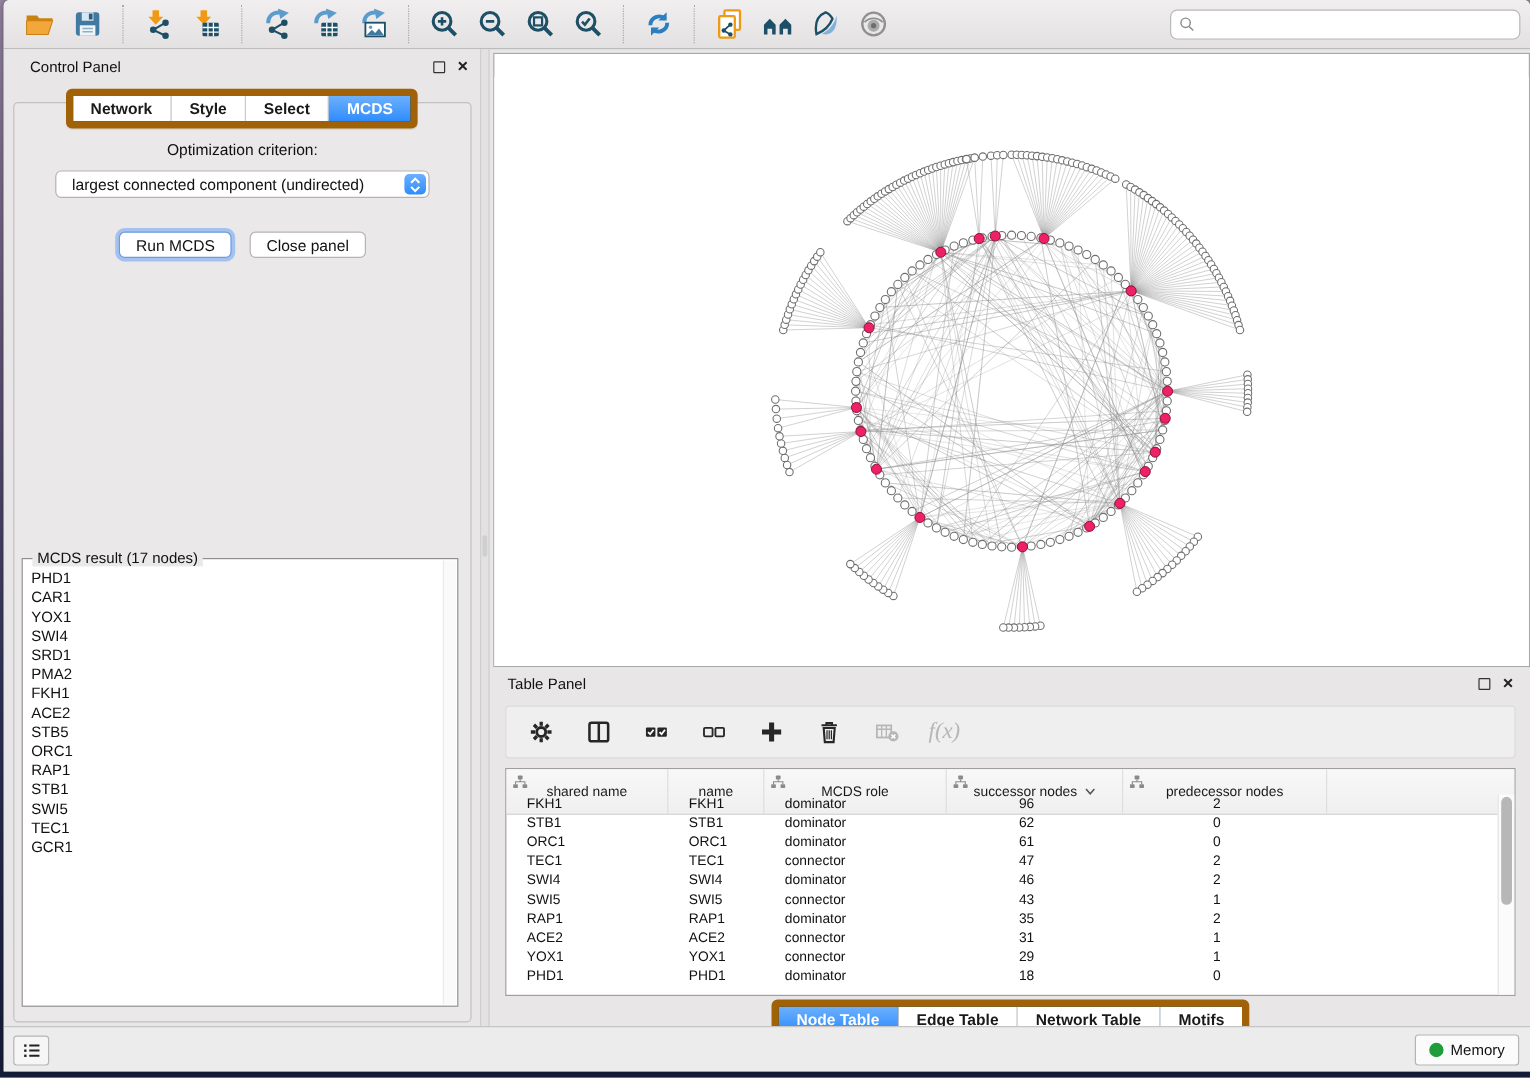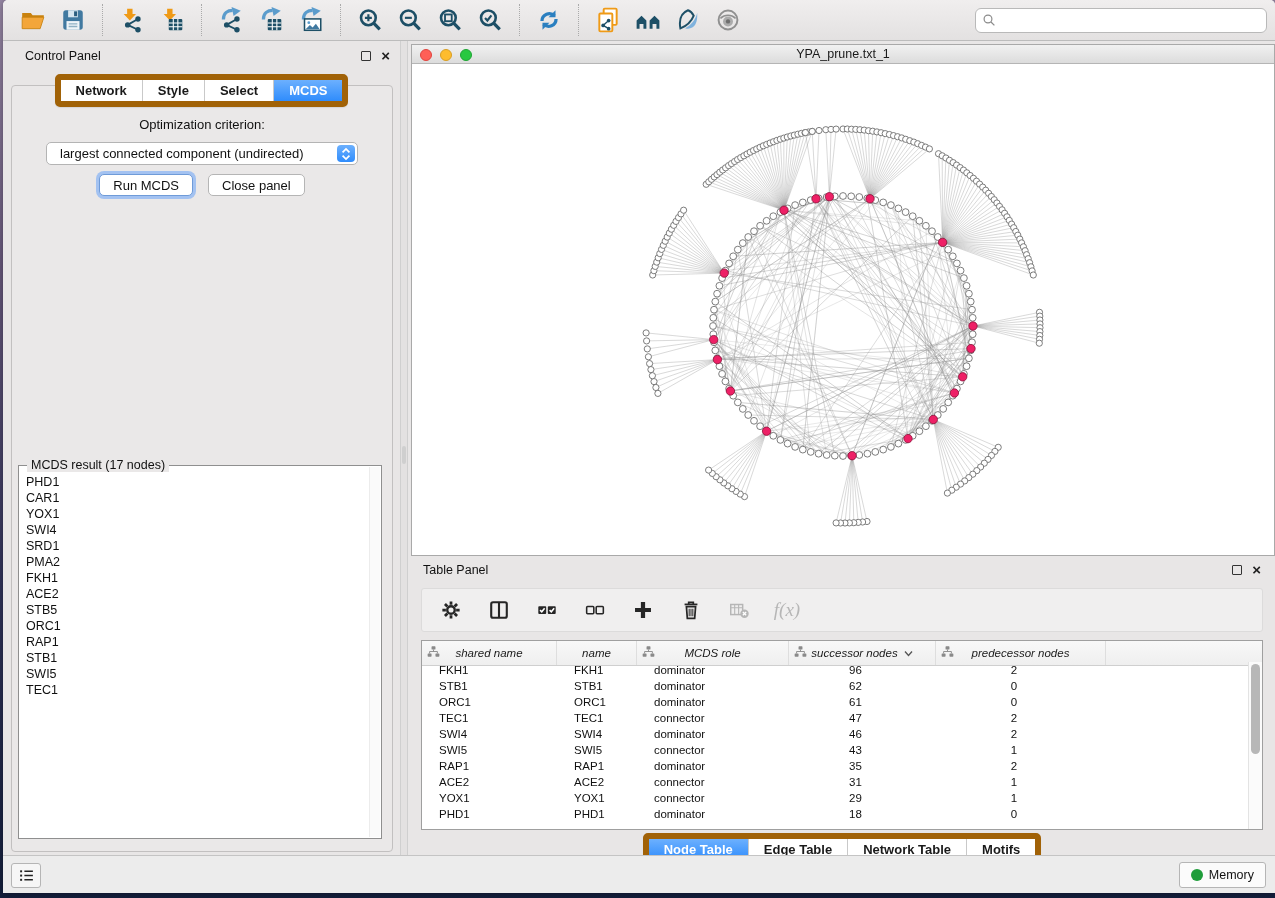--- a/index.html
+++ b/index.html
@@ -44,21 +44,21 @@
   .seg.active { background:linear-gradient(#6cb0fe,#2f8cfc); color:#fff; }
   .cp-box { position:absolute; left:8px; right:7px; top:44px; bottom:3px;
     background:#eae8e8; border:1px solid #c2c0c0; border-radius:4px; }
   .opt-label { margin-top:31px; text-align:center; font-size:13px; color:#111; }
   .opt-select { margin:10px auto 0 auto; width:312px; height:23px; background:#fff;
     border:1px solid #b4b4b4; border-radius:5px; display:flex; align-items:center;
     padding-left:13px; font-size:13px; color:#111; position:relative; }
   .opt-stepper { position:absolute; right:2px; top:2px; width:18px; height:17px;
     background:linear-gradient(#6cb0fe,#2f8cfc); border-radius:4px;
     display:flex; align-items:center; justify-content:center; }
-  .btn-row { display:flex; justify-content:center; gap:15px; margin-top:9px; }
+  .btn-row { display:flex; justify-content:center; gap:15px; margin-top:28px; }
   .mac-btn { height:22px; padding:0 13px; background:#fff; border:1px solid #b5b5b5;
     border-radius:5px; font-size:13px; color:#111; display:flex; align-items:center; }
   .mac-btn.focused { border:1px solid #6f9bd8; box-shadow:0 0 0 3px rgba(92,156,250,.5); }
   .result-box { position:absolute; left:6px; right:10px; top:379px; bottom:12px;
     border:1px solid #8f8f8f; background:#fff; }
   .result-legend { position:absolute; top:-8px; left:8px; background:#eae8e8;
     padding:0 4px; font-size:12.5px; color:#111; }
   .result-list { position:absolute; left:1px; right:12px; top:6px; bottom:1px;
     overflow:hidden; padding:2px 0 0 6px; }
   .result-item { font-size:12.5px; line-height:16px; color:#111; }
@@ -93,21 +93,21 @@
   .tp-toolbar { position:absolute; left:10px; right:10px; top:32px; height:44px;
     background:#f0efef; border:1px solid #dcdbdb; border-radius:3px;
     display:flex; align-items:center; padding-left:16px; gap:22px; }
   .tp-tool { width:26px; height:26px; display:flex; align-items:center; justify-content:center; color:#262626; }
   .tp-tool svg { width:22px; height:22px; }
   .tp-tool.disabled { color:#b6b6b6; }
   .fx-label { font-family:Liberation Serif, serif; font-style:italic; font-size:19px; }
   .tp-table { position:absolute; left:10px; right:10px; top:84px; height:190px;
     background:#fff; border:1px solid #9f9f9f; overflow:hidden; }
   .t-header { display:grid; grid-template-columns:135px 80px 152px 147px 170px 1fr;
-    height:25px; background:linear-gradient(#f8f8f8,#efefef); border-bottom:1px solid #cfcfcf;font-style:italic; }
+    height:38px; background:linear-gradient(#f8f8f8,#efefef); border-bottom:1px solid #cfcfcf; }
   .th-cell { position:relative; display:flex; align-items:center; justify-content:center;
     font-size:11.5px; color:#1a1a1a; border-right:1px solid #dedede; }
   .th-cell:last-child { border-right:none; }
   .th-tree { position:absolute; left:5px; top:4px; width:13px; height:13px; }
   .th-sort { margin-left:6px; }
   .t-body { position:absolute; left:0; right:14px; top:21px; bottom:0; overflow:hidden; }
   .t-row { display:grid; grid-template-columns:135px 80px 152px 147px 170px 1fr; height:16px; }
   .t-cell { font-size:11.5px; color:#111; line-height:16px; padding-left:17px; white-space:nowrap; }
   .t-cell.num { text-align:center; padding:0 14px 0 0; }
   .t-vscroll { position:absolute; right:0; top:21px; bottom:0; width:14px;
@@ -314,41 +314,34 @@
             <div class="result-item">SRD1</div>
             <div class="result-item">PMA2</div>
             <div class="result-item">FKH1</div>
             <div class="result-item">ACE2</div>
             <div class="result-item">STB5</div>
             <div class="result-item">ORC1</div>
             <div class="result-item">RAP1</div>
             <div class="result-item">STB1</div>
             <div class="result-item">SWI5</div>
             <div class="result-item">TEC1</div>
+            <div class="result-item">GCR1</div>
           </div>
         <div class="result-scroll"></div>
       </div>
     </div>
   </div>
 
   <div class="splitter">
     <div class="splitter-grip"></div>
   </div>
 
   <div class="right-col">
 
     <div class="net-window">
-      <div class="net-titlebar">
-        <div class="traffic">
-          <span class="light red"></span>
-          <span class="light yellow"></span>
-          <span class="light green"></span>
-        </div>
-        <span class="net-title">YPA_prune.txt_1</span>
-      </div>
       <div class="net-canvas">
         <svg id="net-svg" viewBox="0 0 862 491">
             <g>
               <line x1="561.0" y1="262.0" x2="398.7" y2="136.1" stroke="#8c8c8c" stroke-width="0.7" opacity="0.30"></line>
               <line x1="496.0" y1="374.6" x2="560.7" y2="270.2" stroke="#8c8c8c" stroke-width="0.7" opacity="0.41"></line>
               <line x1="417.4" y1="132.7" x2="354.6" y2="367.2" stroke="#8c8c8c" stroke-width="0.7" opacity="0.40"></line>
               <line x1="530.6" y1="178.4" x2="390.8" y2="385.6" stroke="#8c8c8c" stroke-width="0.7" opacity="0.42"></line>
               <line x1="550.7" y1="312.8" x2="536.2" y2="338.4" stroke="#8c8c8c" stroke-width="0.7" opacity="0.41"></line>
               <line x1="530.6" y1="178.4" x2="307.4" y2="221.8" stroke="#8c8c8c" stroke-width="0.7" opacity="0.52"></line>
               <line x1="521.3" y1="355.5" x2="368.4" y2="375.9" stroke="#8c8c8c" stroke-width="0.7" opacity="0.28"></line>

